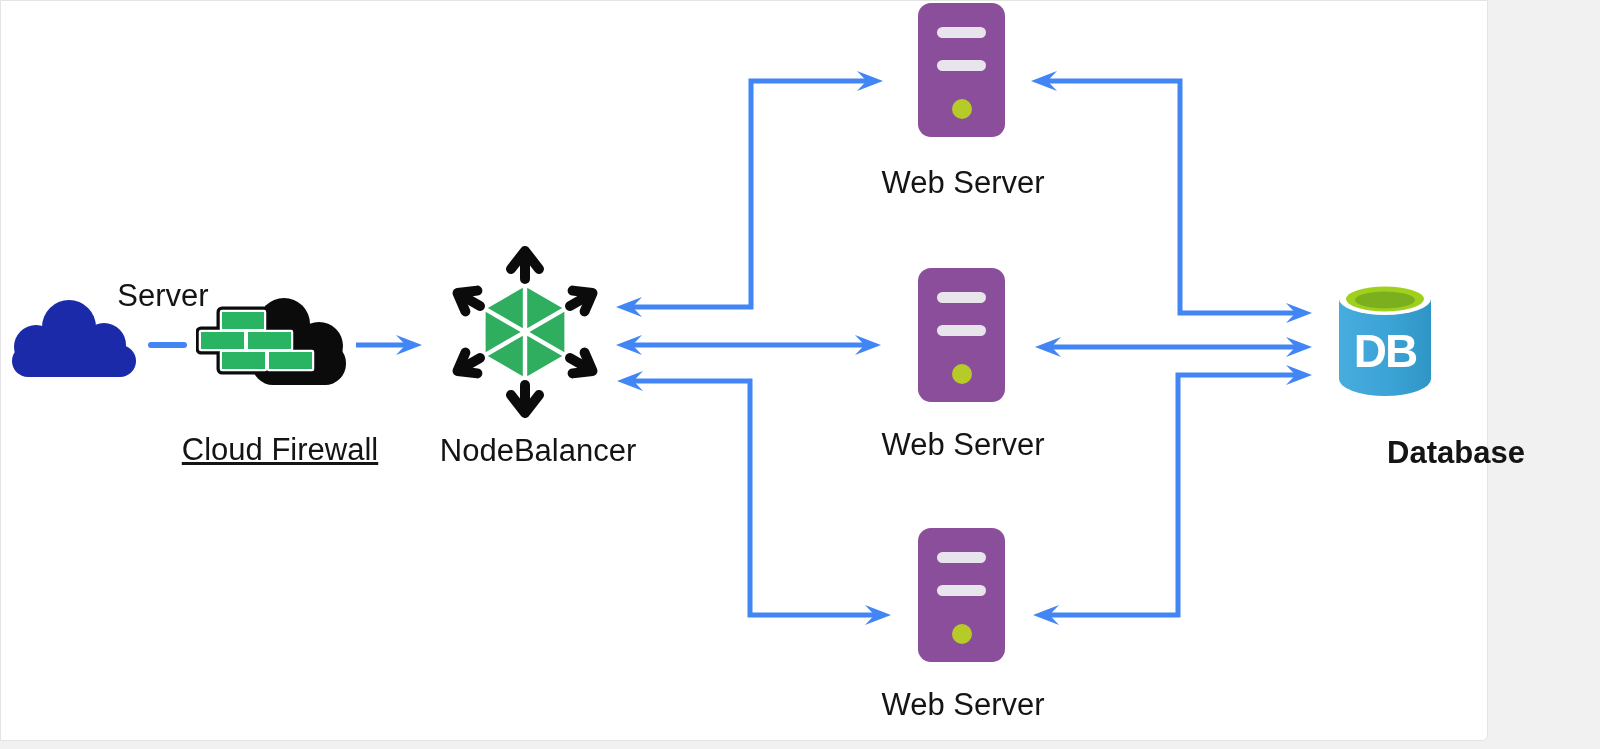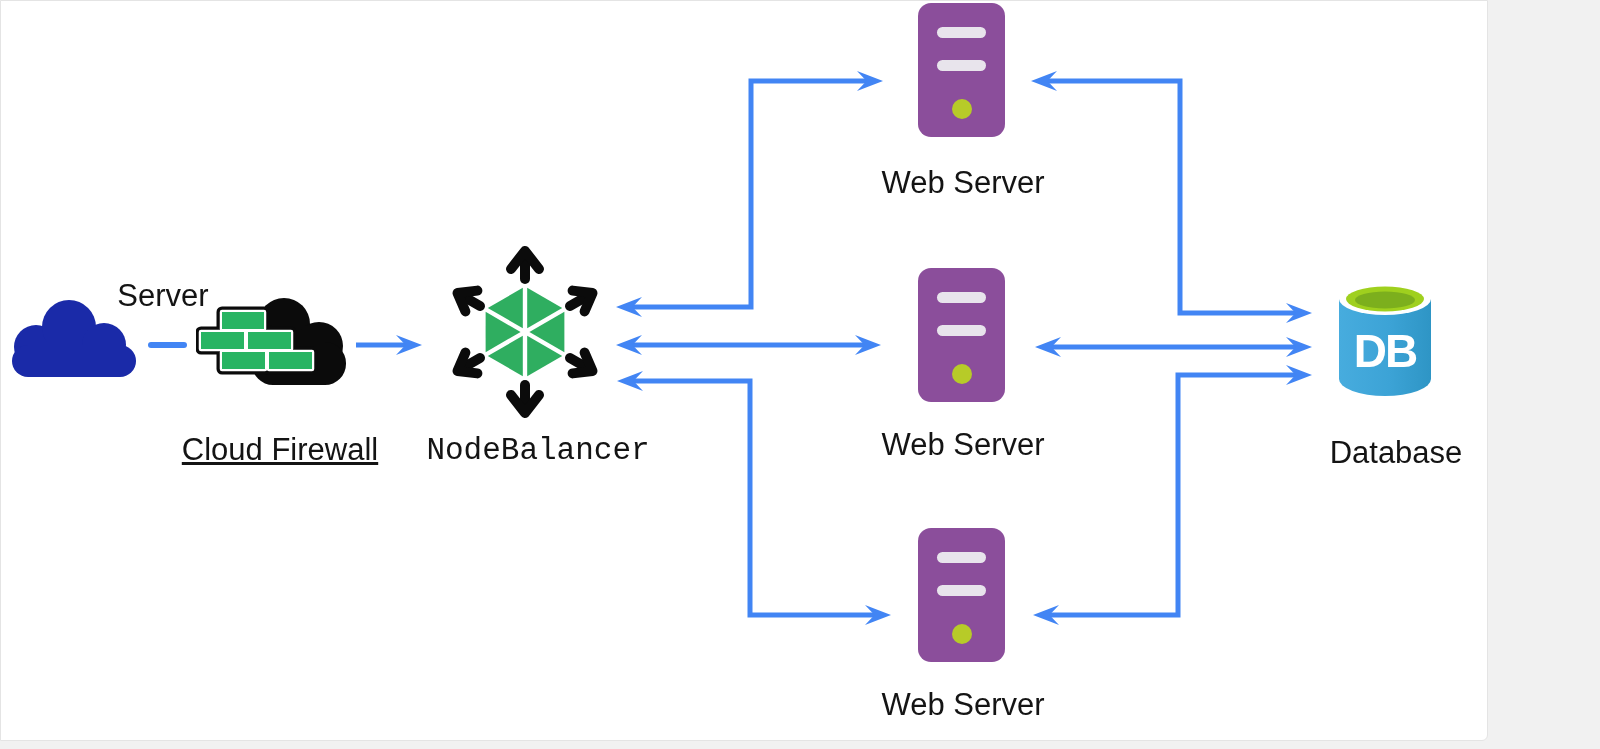--- a/index.html
+++ b/index.html
@@ -33,25 +33,25 @@
   .pos-traffic-icon  { left: 6px;    top: 291px; width: 136px; height: 88px;  }
   .pos-firewall-icon { left: 196px;  top: 290px; width: 150px; height: 97px;  }
   .pos-nb-icon       { left: 445px;  top: 243px; width: 160px; height: 178px; }
   .pos-server1       { left: 918px;  top: 3px;   width: 87px;  height: 134px; }
   .pos-server2       { left: 918px;  top: 268px; width: 87px;  height: 134px; }
   .pos-server3       { left: 918px;  top: 528px; width: 87px;  height: 134px; }
   .pos-db-icon       { left: 1336px; top: 275px; width: 98px;  height: 128px; }
 
   .pos-label-traffic  { left: 163px;  top: 280px; }
   .pos-label-firewall { left: 280px;  top: 434px; text-decoration: underline; }
-  .pos-label-nb       { left: 538px;  top: 435px; font-family: Liberation Mono, monospace; }
+  .pos-label-nb       { left: 538px;  top: 435px; }
   .pos-label-ws1      { left: 963px;  top: 167px; }
   .pos-label-ws2      { left: 963px;  top: 429px; }
   .pos-label-ws3      { left: 963px;  top: 689px; }
-  .pos-label-db       { left: 1396px; top: 437px; }
+  .pos-label-db       { left: 1456px; top: 437px; font-weight: bold; }
 
   .db-badge-text {
     font-family: "Liberation Sans", sans-serif;
     font-weight: 700; font-size: 46px; letter-spacing: -2px;
     fill: #FFFFFF;
   }
 </style>
 </head>
 <body>
 

